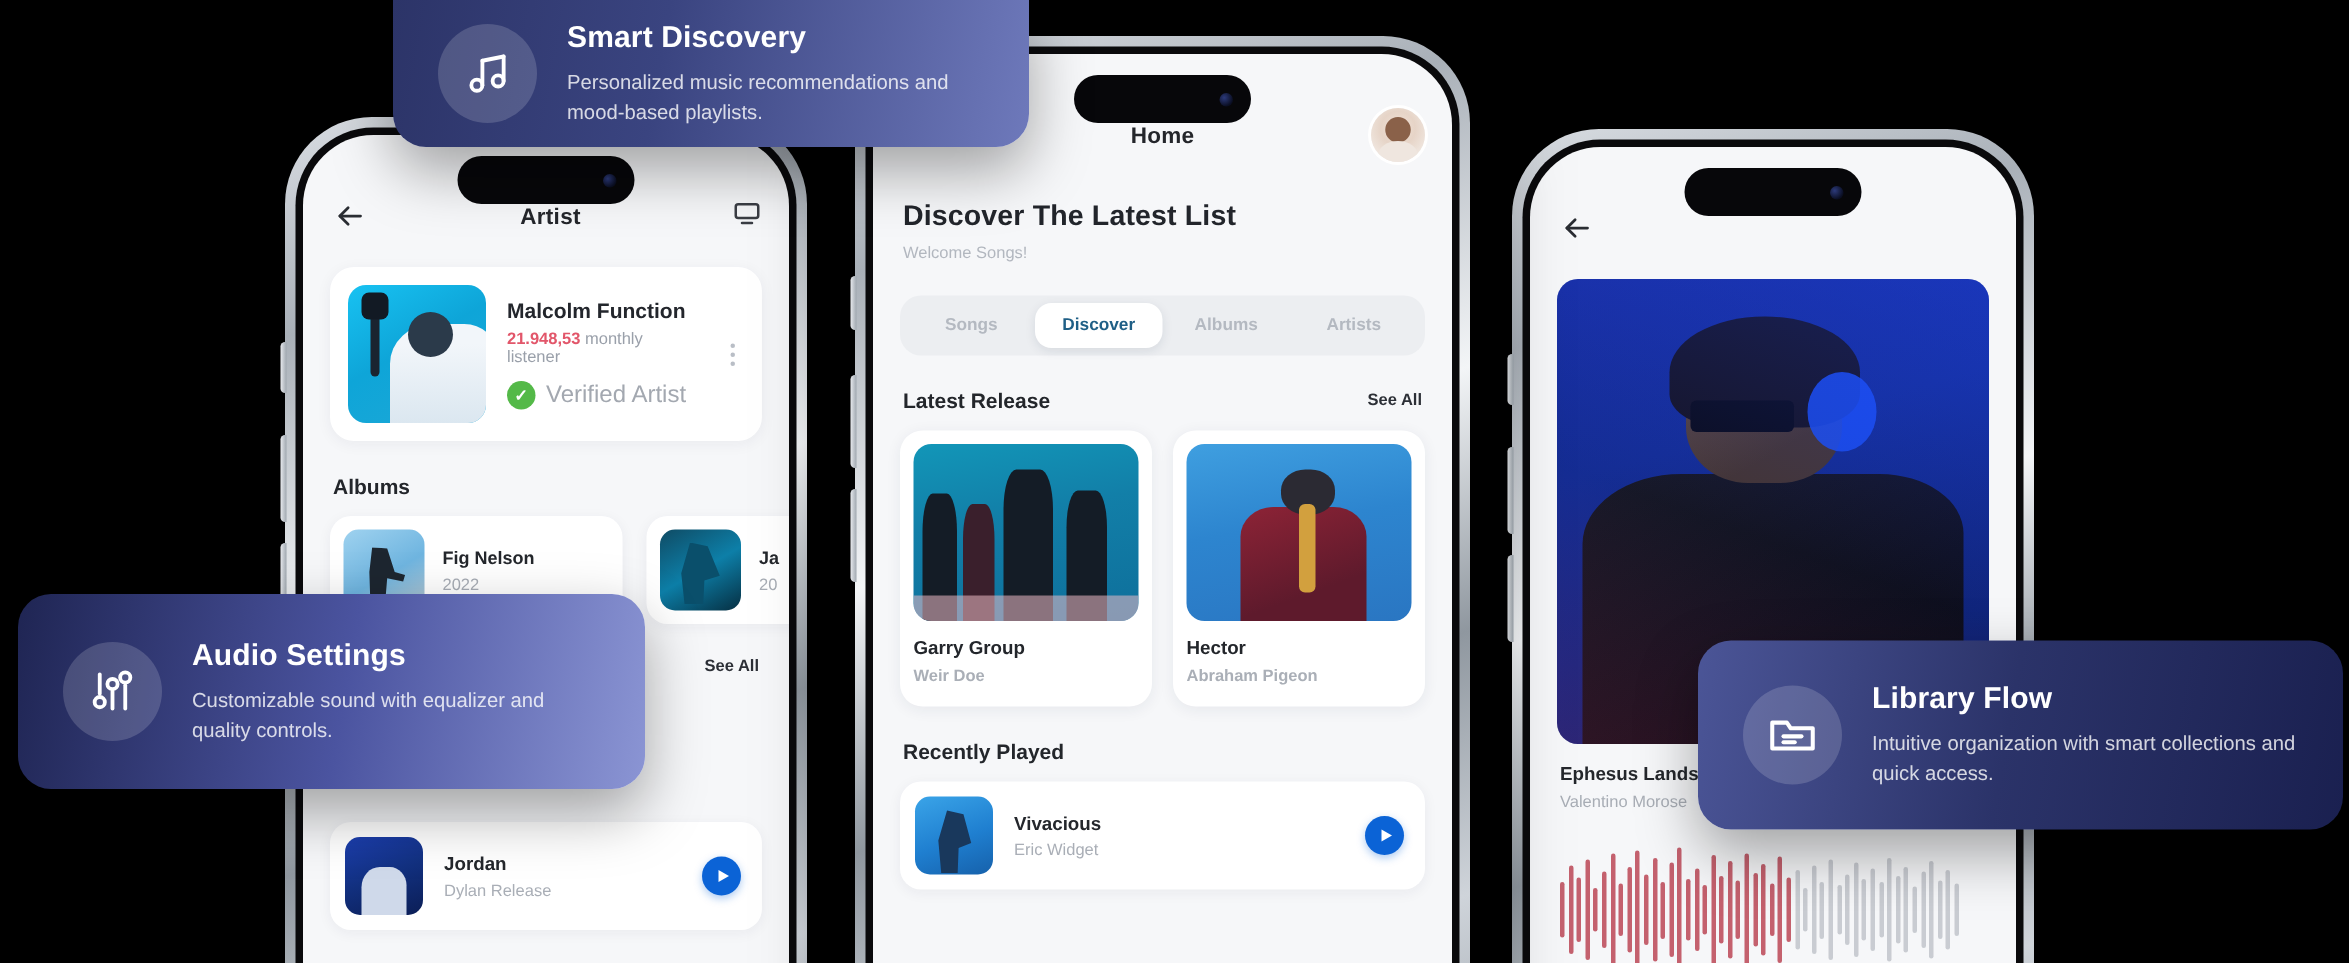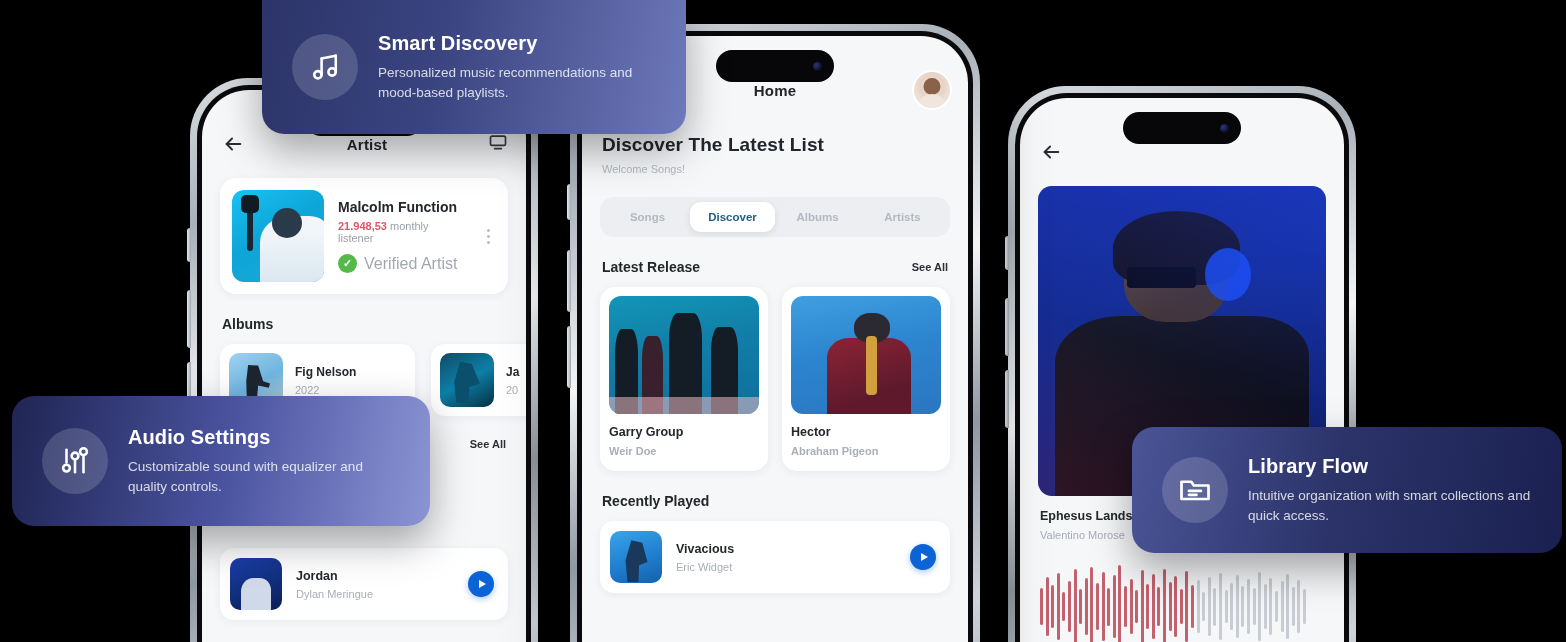--- a/index.html
+++ b/index.html
@@ -332,21 +332,21 @@
   .feat .ftxt { min-width:0; }
   .feat .ftitle {
     font-size:20px; font-weight:bold; color:#ffffff; letter-spacing:.1px;
   }
   .feat .fdesc {
     font-size:13.5px; color:rgba(255,255,255,.80); margin-top:8px; line-height:1.45;
     max-width:300px;
   }
 
   #feat-smart {
-    left:262px; top:0px; width:424px; height:134px;
+    left:262px; top:0px; width:424px; height:98px;
     background:linear-gradient(100deg,#2c3468 0%,#3a4480 42%,#6e79bb 100%);
     border-radius:0 0 22px 22px;
   }
   #feat-premium {
     left:1072px; top:16px; width:436px; height:128px;
     background:linear-gradient(100deg,#2b3265 0%,#343d75 45%,#1e2552 100%);
   }
   #feat-audio {
     left:12px; top:396px; width:418px; height:130px;
     background:linear-gradient(100deg,#1f2553 0%,#4b54a0 52%,#8b95d4 100%);
@@ -436,21 +436,21 @@
             <div></div>
             <div class="see-all">See All</div>
           </div>
 
           <div class="song-row" style="opacity:.0;height:72px;"></div>
 
           <div class="song-row">
             <div class="song-thumb blue1"></div>
             <div class="song-info">
               <div class="song-title">Jordan</div>
-              <div class="song-artist">Dylan Meringue</div>
+              <div class="song-artist">Dylan Release</div>
             </div>
             <div class="play-btn">
                 <div class="tri"></div>
               </div>
           </div>
 
         </div>
       </div>
     </div>
   </div>

